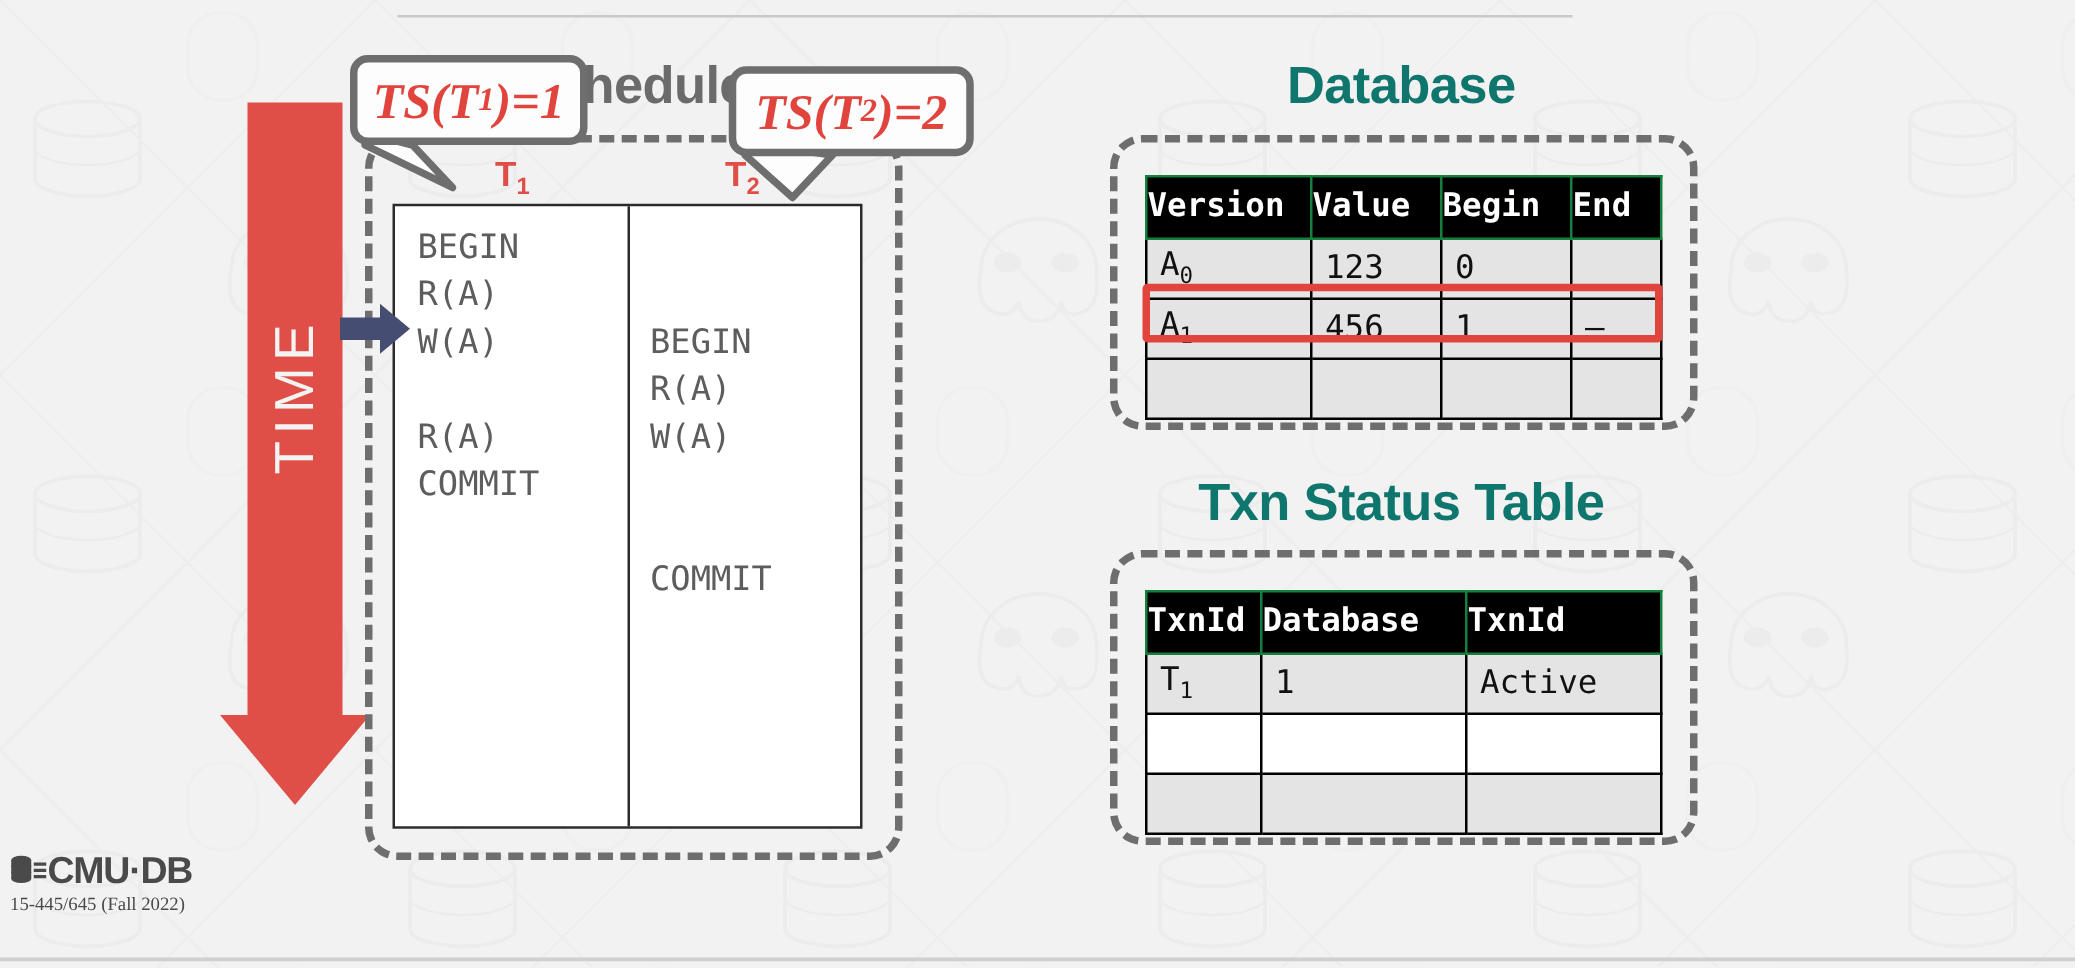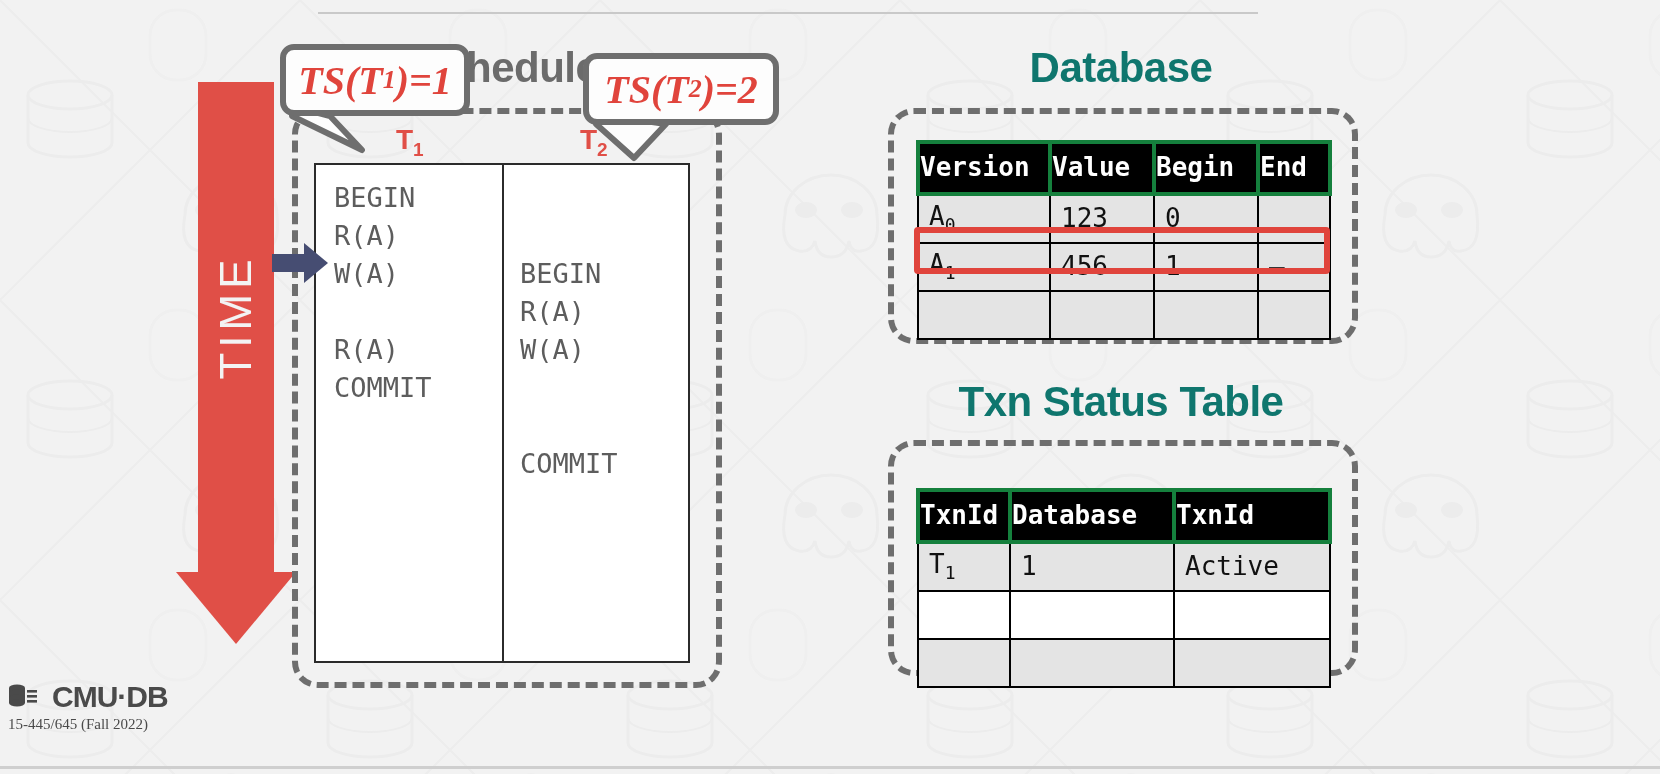--- a/index.html
+++ b/index.html
@@ -145,50 +145,50 @@
     border-collapse:collapse;
     font-family:"DejaVu Sans Mono","Liberation Mono",monospace;
     table-layout:fixed;
   }
   table.grid th{
     background:#000;color:#fff;
     font-size:26px;font-weight:bold;
     text-align:left;
     padding:4px 0 6px 0;
     height:38px;
-    border:4px solid #15803d;
+    border:2px solid #15803d;
   }
   table.grid td{
     background:#e4e4e4;
     color:#111;
     font-size:26px;
     text-align:left;
     padding:2px 14px 4px 10px;
     height:40px;
     border:2px solid #000;
   }
   table.grid td.white{background:#ffffff;}
   table.grid td .sub{font-size:18px;vertical-align:sub;}
 
   #db-table{left:916px;top:140px;width:412px;}
-  #txn-table{left:916px;top:472px;width:412px;margin-top:16px;}
+  #txn-table{left:916px;top:472px;width:412px;}
 
   .hl-row td{background:#ffffff;color:#e0443c;font-weight:normal;margin-top:41px;}
   .hl-box{
     position:absolute;
     border:6px solid #e0443c;
     border-radius:4px;
     box-sizing:border-box;
     pointer-events:none;
   }
   #db-hl{left:914px;top:227px;width:416px;height:47px;}
 
   
   .logo-wrap{position:absolute;left:8px;top:680px;}
-  .logo-row{display:flex;align-items:center;gap:14px;}
+  .logo-row{display:flex;align-items:center;gap:0;}
   .logo-text{
     font-size:30px;font-weight:bold;color:#4a4a4a;
     letter-spacing:-1px;font-family:"Liberation Sans",sans-serif;
   }
   .course-text{
     margin-top:2px;
     font-size:15px;font-weight:normal;color:#4a4a4a;
     font-family:"Liberation Serif","DejaVu Serif",serif;
   }
   .bottom-rule{position:absolute;left:0;top:766px;width:1660px;height:3px;background:#cfcfcf;}

